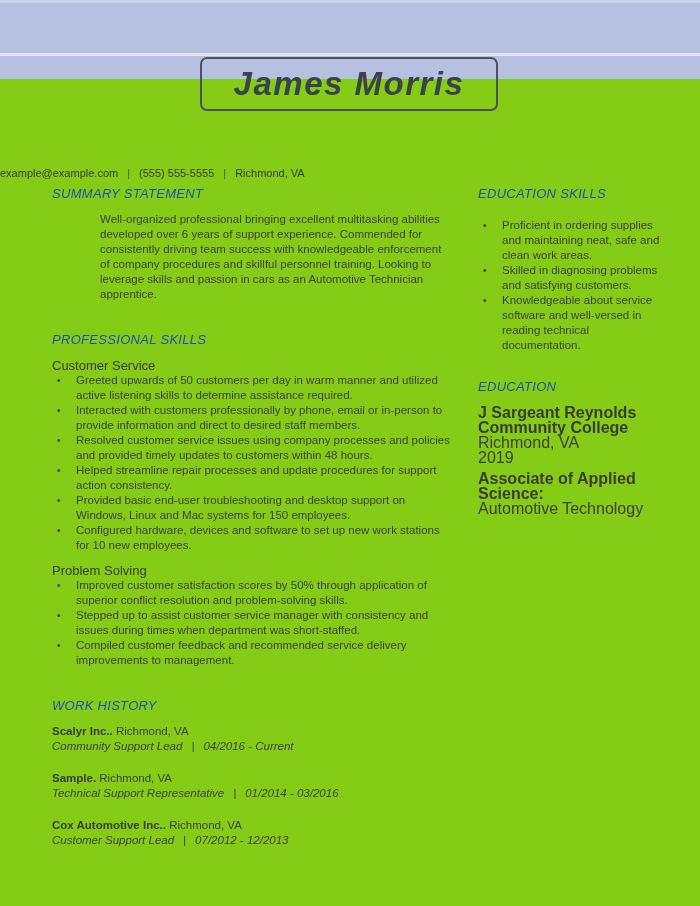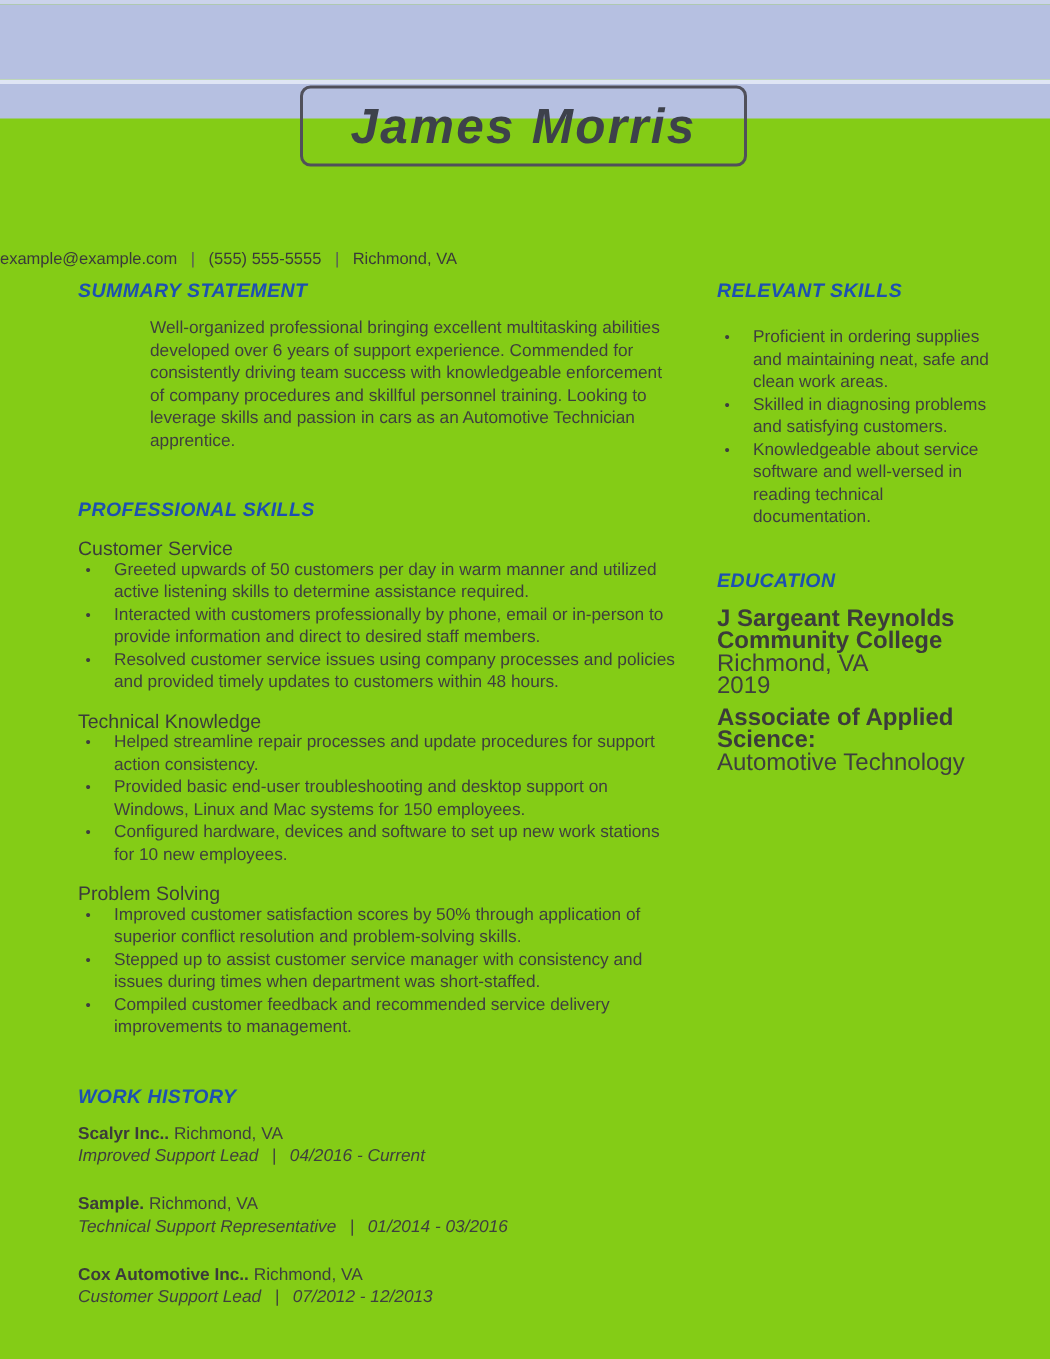--- a/index.html
+++ b/index.html
@@ -28,21 +28,21 @@
   .contact {
     position:absolute; top:127px; left:0; right:0;
     font-size:11px; color:#3a3a3a;margin-top:40px;
   }
   .contact .sep { padding:0 9px; color:#55555f; }
   
   .columns { position:absolute; top:186px; left:52px; display:flex; }
   .col-left  { width:398px; margin-right:28px; }
   .col-right { width:186px; }
   h2.sec {
-    margin:0; font-size:13px; line-height:16px; font-weight:bold; font-style:italic;
+    margin:0; font-size:13px; line-height:16px; font-weight:normal; font-style:italic;
     color:#1d50b2; letter-spacing:0.3px;
   }
   .sec-gap { margin-top:30px; }
   p, h3, ul { margin:0; padding:0; }
   .body-txt { margin-top:10px; font-size:11.5px; line-height:15px;margin-left:48px; }
   h3.group { font-size:13px; line-height:15px; font-weight:normal; color:#3b3b3b;margin-top:10px; }
   .first-group { margin-top:10px; }
   ul.blist { list-style:none; font-size:11.5px; line-height:15px; }
   ul.blist li { display:flex; }
   ul.blist .blt { flex:0 0 24px; padding-left:5px; box-sizing:border-box; font-size:10px; line-height:15px; }
@@ -96,21 +96,20 @@
           <li>
               <span class="blt">•</span>
               <span>Interacted with customers professionally by phone, email or in-person to provide information and direct to desired staff members.</span>
             </li>
           <li>
               <span class="blt">•</span>
               <span>Resolved customer service issues using company processes and policies and provided timely updates to customers within 48 hours.</span>
             </li>
         </ul>
 
-        <h3 class="group">Technical Knowledge</h3>
         <ul class="blist">
           <li>
               <span class="blt">•</span>
               <span>Helped streamline repair processes and update procedures for support action consistency.</span>
             </li>
           <li>
               <span class="blt">•</span>
               <span>Provided basic end-user troubleshooting and desktop support on Windows, Linux and Mac systems for 150 employees.</span>
             </li>
           <li>
@@ -134,39 +133,39 @@
               <span>Compiled customer feedback and recommended service delivery improvements to management.</span>
             </li>
         </ul>
       </section>
 
       <section class="sec-gap">
         <h2 class="sec">WORK HISTORY</h2>
 
         <div class="job">
           <p><span class="company">Scalyr Inc..</span> <span>Richmond, VA</span></p>
-          <p class="role-line"><span>Improved Support Lead</span><span class="pipe">|</span><span>04/2016 - Current</span></p>
+          <p class="role-line"><span>Community Support Lead</span><span class="pipe">|</span><span>04/2016 - Current</span></p>
         </div>
 
         <div class="job">
           <p><span class="company">Sample.</span> <span>Richmond, VA</span></p>
           <p class="role-line"><span>Technical Support Representative</span><span class="pipe">|</span><span>01/2014 - 03/2016</span></p>
         </div>
 
         <div class="job">
           <p><span class="company">Cox Automotive Inc..</span> <span>Richmond, VA</span></p>
           <p class="role-line"><span>Customer Support Lead</span><span class="pipe">|</span><span>07/2012 - 12/2013</span></p>
         </div>
       </section>
     </div>
 
     <div class="col-right">
 
       <section>
-        <h2 class="sec">RELEVANT SKILLS</h2>
+        <h2 class="sec">EDUCATION SKILLS</h2>
         <ul class="blist first-group" style="margin-top:16px;">
           <li>
               <span class="blt">•</span>
               <span>Proficient in ordering supplies and maintaining neat, safe and clean work areas.</span>
             </li>
           <li>
               <span class="blt">•</span>
               <span>Skilled in diagnosing problems and satisfying customers.</span>
             </li>
           <li>

